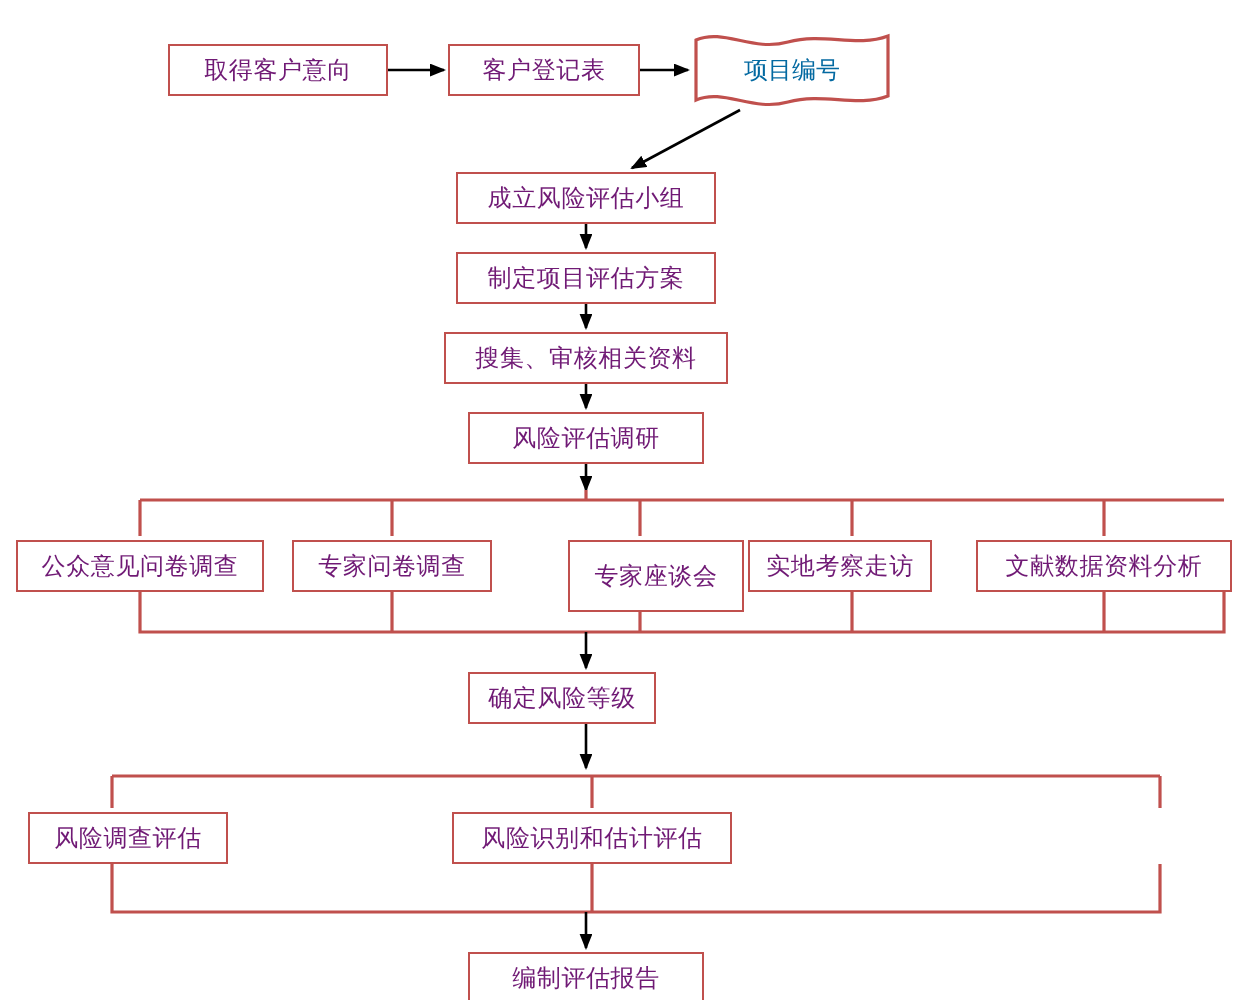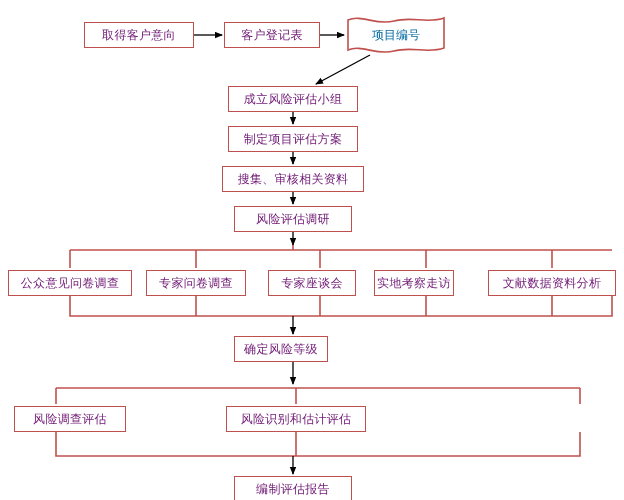--- a/index.html
+++ b/index.html
@@ -154,37 +154,37 @@
   </div>
 
   <div class="node" style="left:8px; top:270px; width:124px; height:26px;">
     <span>公众意见问卷调查</span>
   </div>
 
   <div class="node" style="left:146px; top:270px; width:100px; height:26px;">
     <span>专家问卷调查</span>
   </div>
 
-  <div class="node" style="left:268px; top:270px; width:88px; height:26px;">
+  <div class="node" style="left:284px; top:270px; width:88px; height:36px;">
     <span>专家座谈会</span>
   </div>
 
-  <div class="node" style="left:374px; top:270px; width:80px; height:26px;">
+  <div class="node" style="left:374px; top:270px; width:92px; height:26px;">
     <span>实地考察走访</span>
   </div>
 
   <div class="node" style="left:488px; top:270px; width:128px; height:26px;">
     <span>文献数据资料分析</span>
   </div>
 
   <div class="node" style="left:234px; top:336px; width:94px; height:26px;">
     <span>确定风险等级</span>
   </div>
 
-  <div class="node" style="left:14px; top:406px; width:112px; height:26px;align-items:center;">
+  <div class="node" style="left:14px; top:406px; width:100px; height:26px;align-items:center;">
     <span>风险调查评估</span>
   </div>
 
   <div class="node" style="left:226px; top:406px; width:140px; height:26px;">
     <span>风险识别和估计评估</span>
   </div>
 
 
   <div class="node" style="left:234px; top:476px; width:118px; height:26px;">
     <span>编制评估报告</span>

